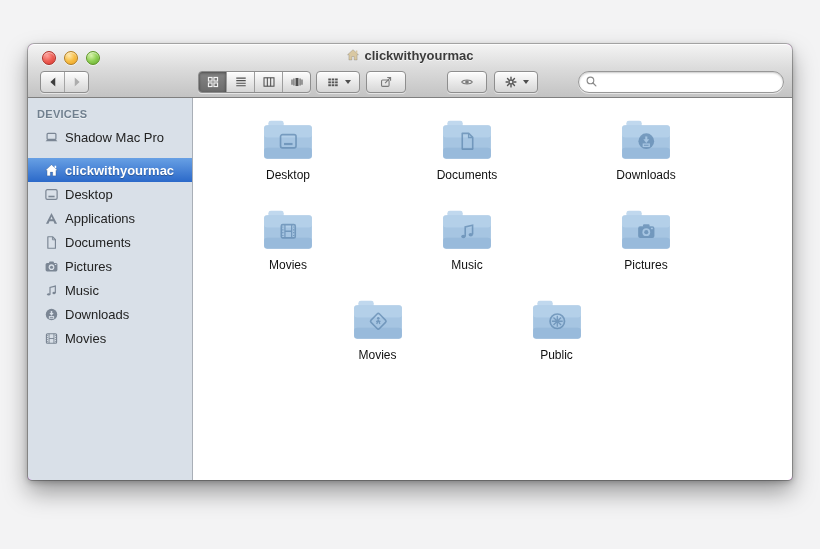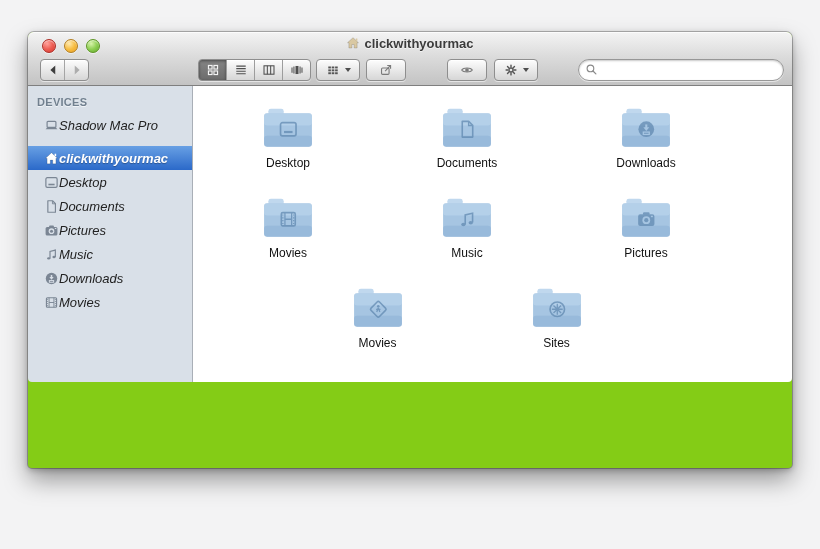--- a/index.html
+++ b/index.html
@@ -1,19 +1,19 @@
 <!DOCTYPE html>
 <html><head>
 <meta charset="utf-8">
 <style>
   html,body{margin:0;padding:0;width:820px;height:549px;overflow:hidden;
     background:#f3f3f4;font-family:"Liberation Sans",sans-serif;
     -webkit-font-smoothing:antialiased;}
-  .window{position:absolute;left:28px;top:32px;width:764px;height:436px;
-    border-radius:6px 6px 4px 4px;background:#84cc16;
+  .window{position:absolute;left:28px;top:44px;width:764px;height:436px;
+    border-radius:6px 6px 4px 4px;background:#a21caf;
     box-shadow:0 12px 24px rgba(0,0,0,.38),0 2px 6px rgba(0,0,0,.25),0 0 0 1px rgba(0,0,0,.25);}
   
   .chrome{position:relative;height:53px;border-radius:6px 6px 0 0;
     background:linear-gradient(#f4f4f4,#dcdcdc 45%,#c3c3c3);
     border-bottom:1px solid #7f7f7f;box-shadow:inset 0 1px 0 rgba(255,255,255,.75);}
   .lights{position:absolute;left:14px;top:7px;display:flex;gap:8px;}
   .light{width:12px;height:12px;border-radius:50%;box-shadow:inset 0 1px 1px rgba(255,255,255,.6),0 1px 0 rgba(255,255,255,.5);}
   .light.close{background:radial-gradient(circle at 35% 30%,#ffa19b,#ee5f55 48%,#d8352c);border:1px solid #ad2e27;}
   .light.min{background:radial-gradient(circle at 35% 30%,#ffe9ae,#f7bd42 50%,#eb9f22;);background:radial-gradient(circle at 35% 30%,#ffe9ae,#f7bd42 50%,#eb9f22);border:1px solid #b27e20;}
   .light.zoom{background:radial-gradient(circle at 35% 30%,#d8f3ab,#8ecf52 50%,#61a82c);border:1px solid #5d9523;}
@@ -36,27 +36,27 @@
   .seg .sg.selected{background:linear-gradient(#858585,#6c6c6c);box-shadow:inset 0 1px 3px rgba(0,0,0,.45);}
   .ic svg{width:14px;height:14px;display:block;}
   .dd{width:0;height:0;border-left:3.5px solid transparent;border-right:3.5px solid transparent;border-top:4.5px solid #4e4e4e;margin-left:1px;}
   .searchwrap{position:absolute;top:27px;left:550px;width:206px;height:22px;}
   .searchwrap input{width:100%;height:100%;box-sizing:border-box;border:1px solid #979797;
     border-radius:11px;padding:0 8px 0 24px;font-size:12px;outline:none;
     background:#fff;box-shadow:inset 0 1px 2px rgba(0,0,0,.22),0 1px 0 rgba(255,255,255,.55);}
   .searchwrap .mag{position:absolute;left:7px;top:4px;}
   .searchwrap .mag svg{width:13px;height:13px;display:block;}
   
-  .wbody{display:flex;height:296px;}
+  .wbody{display:flex;height:382px;}
   .sidebar{width:165px;box-sizing:border-box;background:#d9e0e8;border-right:1px solid #a9afb7;
     border-radius:0 0 0 4px;overflow:hidden;font-size:13px;color:#222;}
   .section{padding-top:9px;}
   .sec-header{height:14px;line-height:14px;padding-left:9px;font-size:11px;font-weight:700;
     color:#71808f;letter-spacing:.3px;text-shadow:0 1px 0 rgba(255,255,255,.6);margin-bottom:4px;}
-  .srow{height:24px;display:flex;align-items:center;padding-left:16px;cursor:default;font-style:italic;}
+  .srow{height:24px;display:flex;align-items:center;padding-left:16px;gap:6px;cursor:default;}
   .srow .sicon svg{width:15px;height:15px;display:block;}
   .srow.selected{background:linear-gradient(#68a0e4,#2b69c9);color:#fff;font-weight:700;
     text-shadow:0 1px 1px rgba(0,0,0,.3);}
   .content{flex:1;position:relative;background:#fff;border-radius:0 0 4px 0;}
   .fcell{position:absolute;width:120px;text-align:center;cursor:default;}
   .fcell .folder-svg{display:inline-block;}
   .flabel{display:block;font-size:12px;color:#111;margin-top:2px;}
 </style>
 </head>
 <body>
@@ -225,20 +225,28 @@
               <svg viewBox="0 0 16 16">
                 <rect x="2" y="2.9" width="12" height="10.2" rx="1.5" fill="none" stroke="#7b8694" stroke-width="1.3"></rect>
                 <rect x="4.7" y="9.3" width="6.6" height="1.7" fill="#7b8694"></rect>
               </svg>
             </span>
             <span class="slabel">Desktop</span>
           </div>
           <div class="srow">
             <span class="sicon">
               <svg viewBox="0 0 16 16">
+                <path fill-rule="evenodd" d="M8 2.1 L13.9 13.5 H11.3 L10.1 11 H5.9 L4.7 13.5 H2.1 Z M8 5.8 L9.2 8.9 H6.8 Z" fill="#7b8694"></path>
+              </svg>
+            </span>
+            <span class="slabel">Applications</span>
+          </div>
+          <div class="srow">
+            <span class="sicon">
+              <svg viewBox="0 0 16 16">
                 <path d="M4.1 1.9 h5 l3.1 3.1 v9.1 h-8.1 z" fill="none" stroke="#7b8694" stroke-width="1.25" stroke-linejoin="round"></path>
                 <path d="M9 2.2 v2.9 h2.9" fill="none" stroke="#7b8694" stroke-width="1"></path>
               </svg>
             </span>
             <span class="slabel">Documents</span>
           </div>
           <div class="srow">
             <span class="sicon">
               <svg viewBox="0 0 16 16">
                 <rect x="1.7" y="4.2" width="12.6" height="9" rx="1.6" fill="#7b8694"></rect>
@@ -365,17 +373,17 @@
   </svg><span class="flabel">Movies</span></div>
           <div class="fcell" style="left: 303.5px; top: 200px;"><svg class="folder-svg" width="54" height="44" viewBox="0 0 56 46">
    <rect x="7.5" y="3" width="16" height="9" rx="2.5" fill="#c0d8ee"></rect>
    <rect x="3" y="7.5" width="50" height="35" rx="3.2" fill="#a6c5e2"></rect>
    <rect x="3" y="7.5" width="50" height="13" rx="3.2" fill="#c0d8ee" opacity=".55"></rect>
    <rect x="3" y="31" width="50" height="11.5" rx="3" fill="#90b4d7" opacity=".65"></rect>
    <g transform="translate(17.5,13.5) scale(1.35)" opacity=".7">
                 <circle cx="8" cy="8" r="5.6" fill="none" stroke="#5d86ae" stroke-width="1.3"></circle>
                 <path d="M8 3.8 V12.2 M3.8 8 H12.2 M5.05 5.05 L10.95 10.95 M10.95 5.05 L5.05 10.95" stroke="#5d86ae" stroke-width="1"></path>
               </g>
-  </svg><span class="flabel">Sites</span></div>
+  </svg><span class="flabel">Public</span></div>
         </div>
     </div>
   </div>
 </div>
 
 </body></html>

